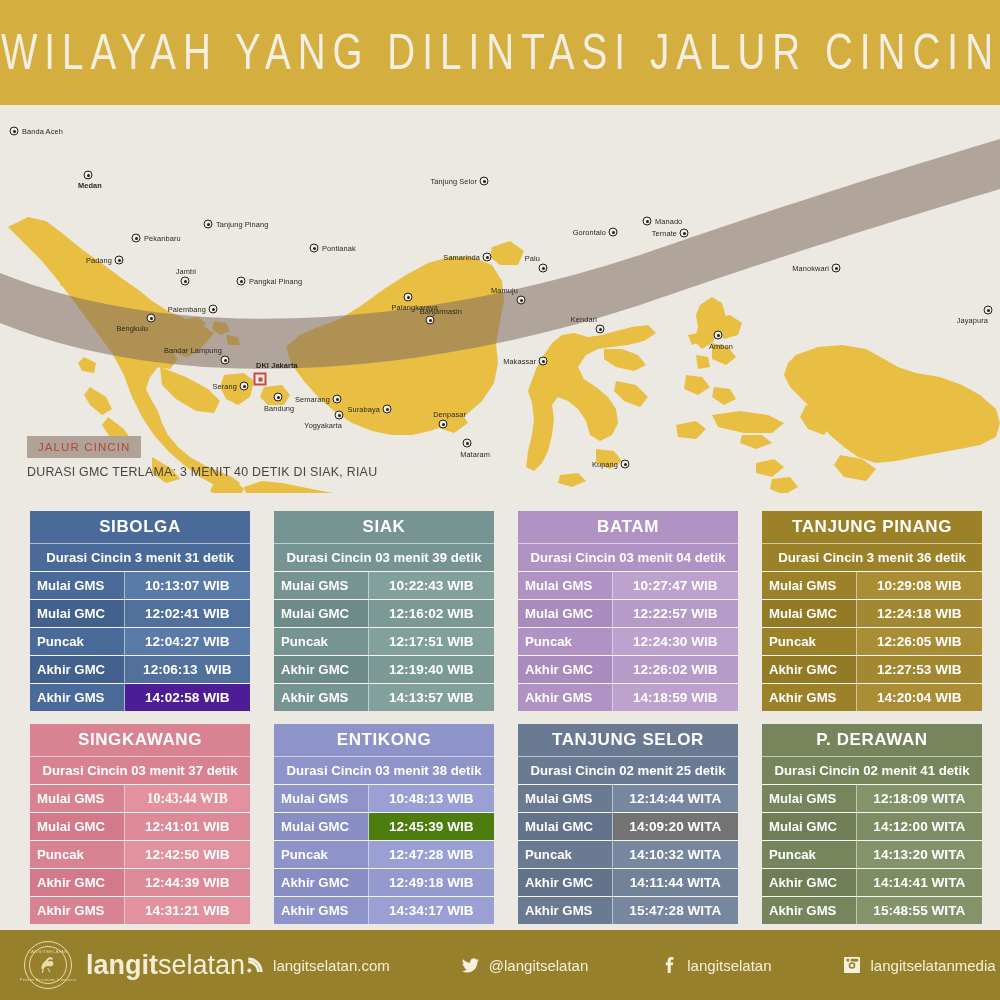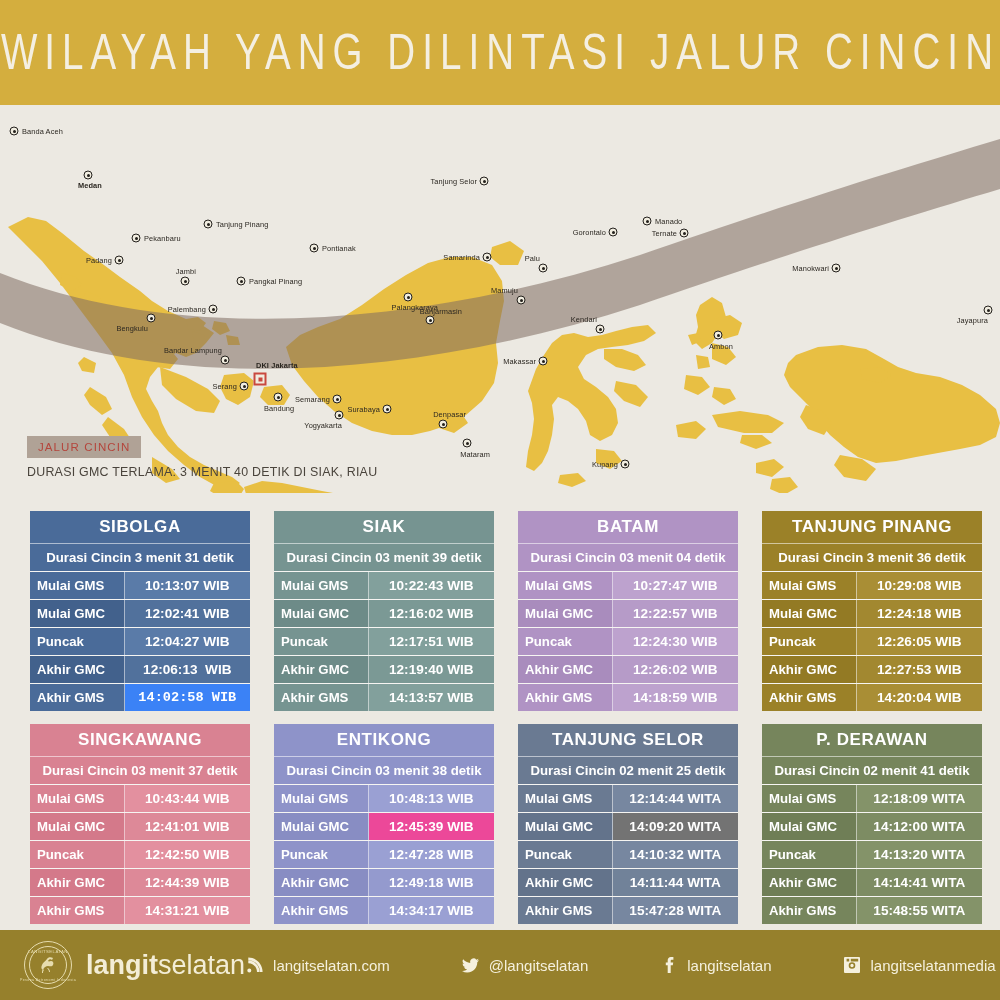--- a/index.html
+++ b/index.html
@@ -365,21 +365,21 @@
         <div class="card-row">
           <div class="row-label" style="background: rgb(74, 107, 153);">Puncak</div>
           <div class="row-value" style="background: rgb(90, 123, 168);">12:04:27 WIB</div>
         </div>
         <div class="card-row">
           <div class="row-label" style="background: rgb(66, 97, 140);">Akhir GMC</div>
           <div class="row-value" style="background: rgb(81, 113, 156);">12:06:13  WIB</div>
         </div>
         <div class="card-row">
           <div class="row-label" style="background: rgb(74, 107, 153);">Akhir GMS</div>
-          <div class="row-value" style="background: #3b82f6; font-family: Liberation Mono, monospace;">14:02:58 WIB</div>
+          <div class="row-value" style="background: #4c1d95;">14:02:58 WIB</div>
         </div>
       </div>
       <div class="card">
         <div class="card-title" style="background: rgb(118, 148, 145);">SIAK</div>
         <div class="card-sub" style="background: rgb(118, 148, 145);">Durasi Cincin 03 menit 39 detik</div>
         <div class="card-row">
           <div class="row-label" style="background: rgb(118, 148, 145);">Mulai GMS</div>
           <div class="row-value" style="background: rgb(130, 160, 156);">10:22:43 WIB</div>
         </div>
         <div class="card-row">
@@ -445,21 +445,21 @@
         <div class="card-row">
           <div class="row-label" style="background: rgb(155, 129, 40);">Akhir GMS</div>
           <div class="row-value" style="background: rgb(169, 142, 53);">14:20:04 WIB</div>
         </div>
       </div>
       <div class="card">
         <div class="card-title" style="background: rgb(217, 130, 146);">SINGKAWANG</div>
         <div class="card-sub" style="background: rgb(217, 130, 146);">Durasi Cincin 03 menit 37 detik</div>
         <div class="card-row">
           <div class="row-label" style="background: rgb(217, 130, 146);">Mulai GMS</div>
-          <div class="row-value" style="background: rgb(227, 144, 159);">10:43:44 WIB</div>
+          <div class="row-value" style="background: rgb(227, 144, 159); font-family: Liberation Serif, serif;">10:43:44 WIB</div>
         </div>
         <div class="card-row">
           <div class="row-label" style="background: rgb(212, 121, 138);">Mulai GMC</div>
           <div class="row-value" style="background: rgb(221, 137, 152);">12:41:01 WIB</div>
         </div>
         <div class="card-row">
           <div class="row-label" style="background: rgb(217, 130, 146);">Puncak</div>
           <div class="row-value" style="background: rgb(227, 144, 159);">12:42:50 WIB</div>
         </div>
         <div class="card-row">
@@ -473,21 +473,21 @@
       </div>
       <div class="card">
         <div class="card-title" style="background: rgb(142, 147, 201);">ENTIKONG</div>
         <div class="card-sub" style="background: rgb(142, 147, 201);">Durasi Cincin 03 menit 38 detik</div>
         <div class="card-row">
           <div class="row-label" style="background: rgb(142, 147, 201);">Mulai GMS</div>
           <div class="row-value" style="background: rgb(154, 160, 211);">10:48:13 WIB</div>
         </div>
         <div class="card-row">
           <div class="row-label" style="background: rgb(136, 141, 195);">Mulai GMC</div>
-          <div class="row-value" style="background: #ec4899;">12:45:39 WIB</div>
+          <div class="row-value" style="background: #4d7c0f;">12:45:39 WIB</div>
         </div>
         <div class="card-row">
           <div class="row-label" style="background: rgb(142, 147, 201);">Puncak</div>
           <div class="row-value" style="background: rgb(154, 160, 211);">12:47:28 WIB</div>
         </div>
         <div class="card-row">
           <div class="row-label" style="background: rgb(136, 141, 195);">Akhir GMC</div>
           <div class="row-value" style="background: rgb(148, 154, 206);">12:49:18 WIB</div>
         </div>
         <div class="card-row">

